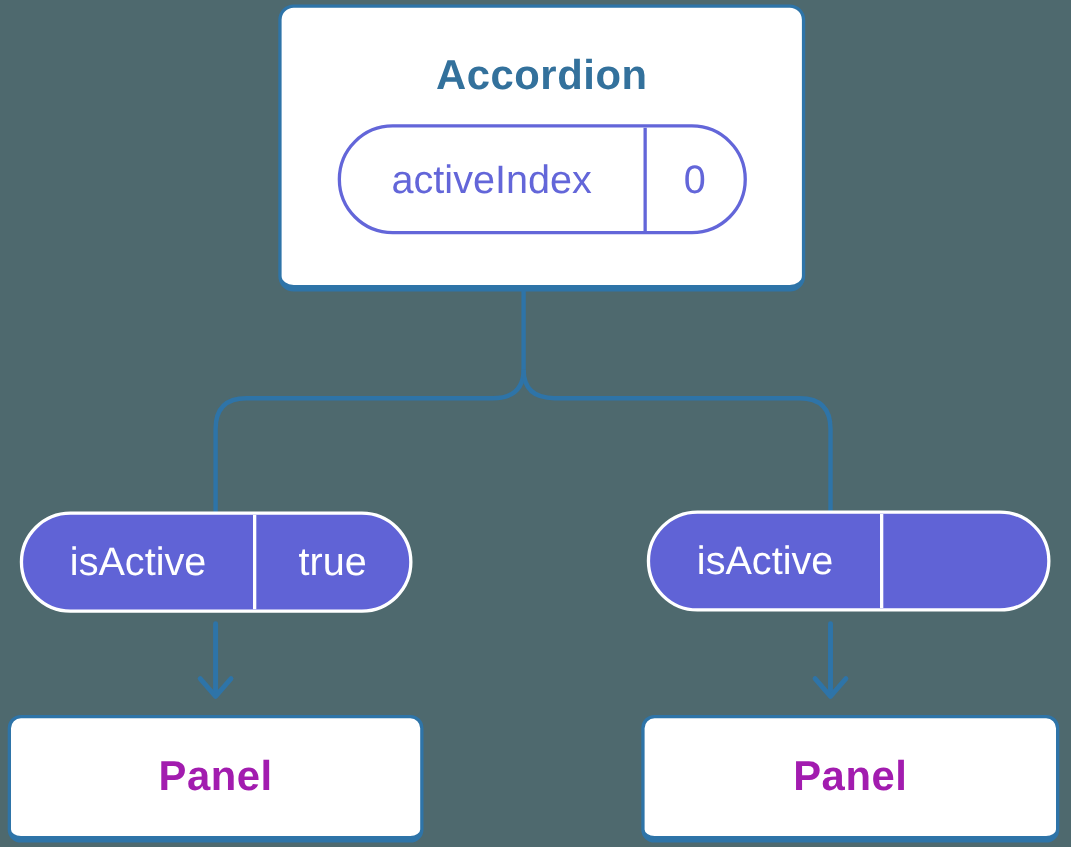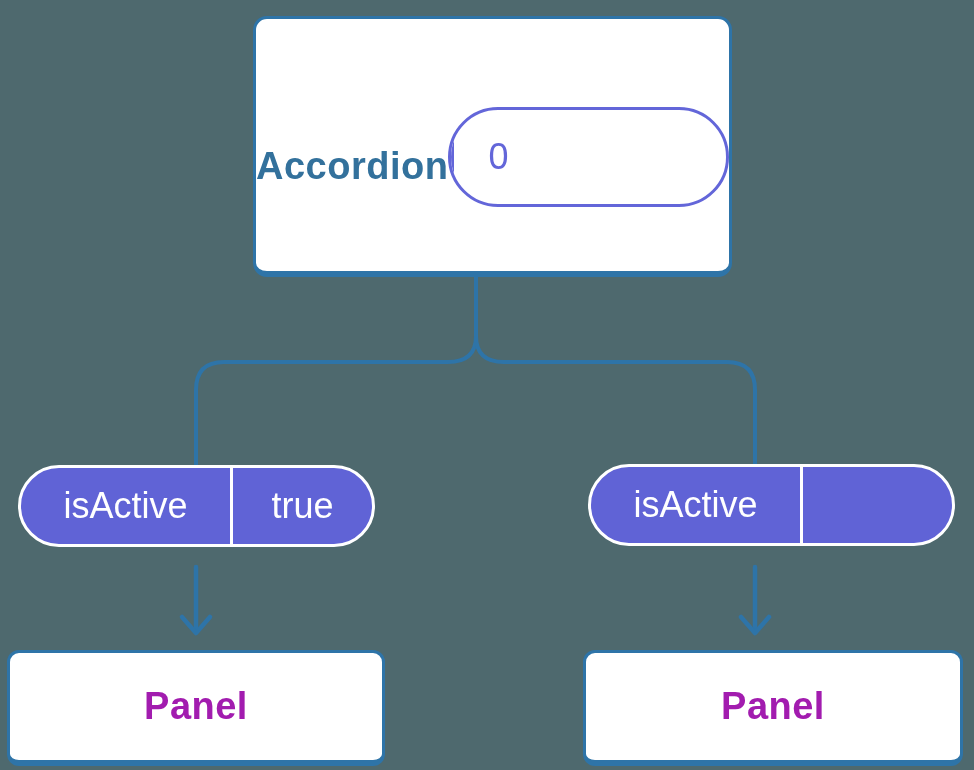--- a/index.html
+++ b/index.html
@@ -20,23 +20,22 @@
   .root-box {
     position: absolute;
     left: 253px; top: 4px;
     width: 479px; height: 261px;
     background: #ffffff;
     border: 3px solid #2e74a8;
     border-bottom-width: 6px;
     border-radius: 14px;
     box-sizing: border-box;
     display: flex;
-    flex-direction: row;
+    flex-direction: column;
     align-items: center;
-    margin-top: 12px;
   }
   .root-title {
     margin-top: 42px;
     font-size: 38px;
     line-height: 40px;
     font-weight: 700;
     color: #33719c;
     letter-spacing: 0.5px;
   }
   .state-pill {
@@ -54,21 +53,21 @@
     font-size: 36px;
     color: #6366d9;
   }
   .state-pill .seg.name { flex: 1; }
   .state-pill .divider { width: 3px; background: #6366d9; }
   .state-pill .seg.value { width: 88px; }
 
   
   .prop-pill {
     position: absolute;
-    height: 82px;
+    height: 92px;
     box-sizing: border-box;
     background: #6063d6;
     border: 3px solid #ffffff;
     border-radius: 60px;
     display: flex;
     overflow: hidden;
   }
   .prop-pill.left  { left: 18px;  top: 465px; width: 357px; }
   .prop-pill.right { left: 588px; top: 464px; width: 367px; }
   .prop-pill .seg {
@@ -118,20 +117,21 @@
     </g>
     <g stroke="#2e74a8" stroke-width="4.5" stroke-linecap="round" stroke-linejoin="round">
       <path d="M755 567 L755 631"></path>
       <path d="M741 617 L755 633 L769 617"></path>
     </g>
   </svg>
 
   <div class="root-box">
     <div class="root-title">Accordion</div>
     <div class="state-pill">
+      <span class="seg name">activeIndex</span>
       <span class="divider"></span>
       <span class="seg value">0</span>
     </div>
   </div>
 
   <div class="prop-pill left">
     <span class="seg name">isActive</span>
     <span class="divider"></span>
     <span class="seg value">true</span>
   </div>

